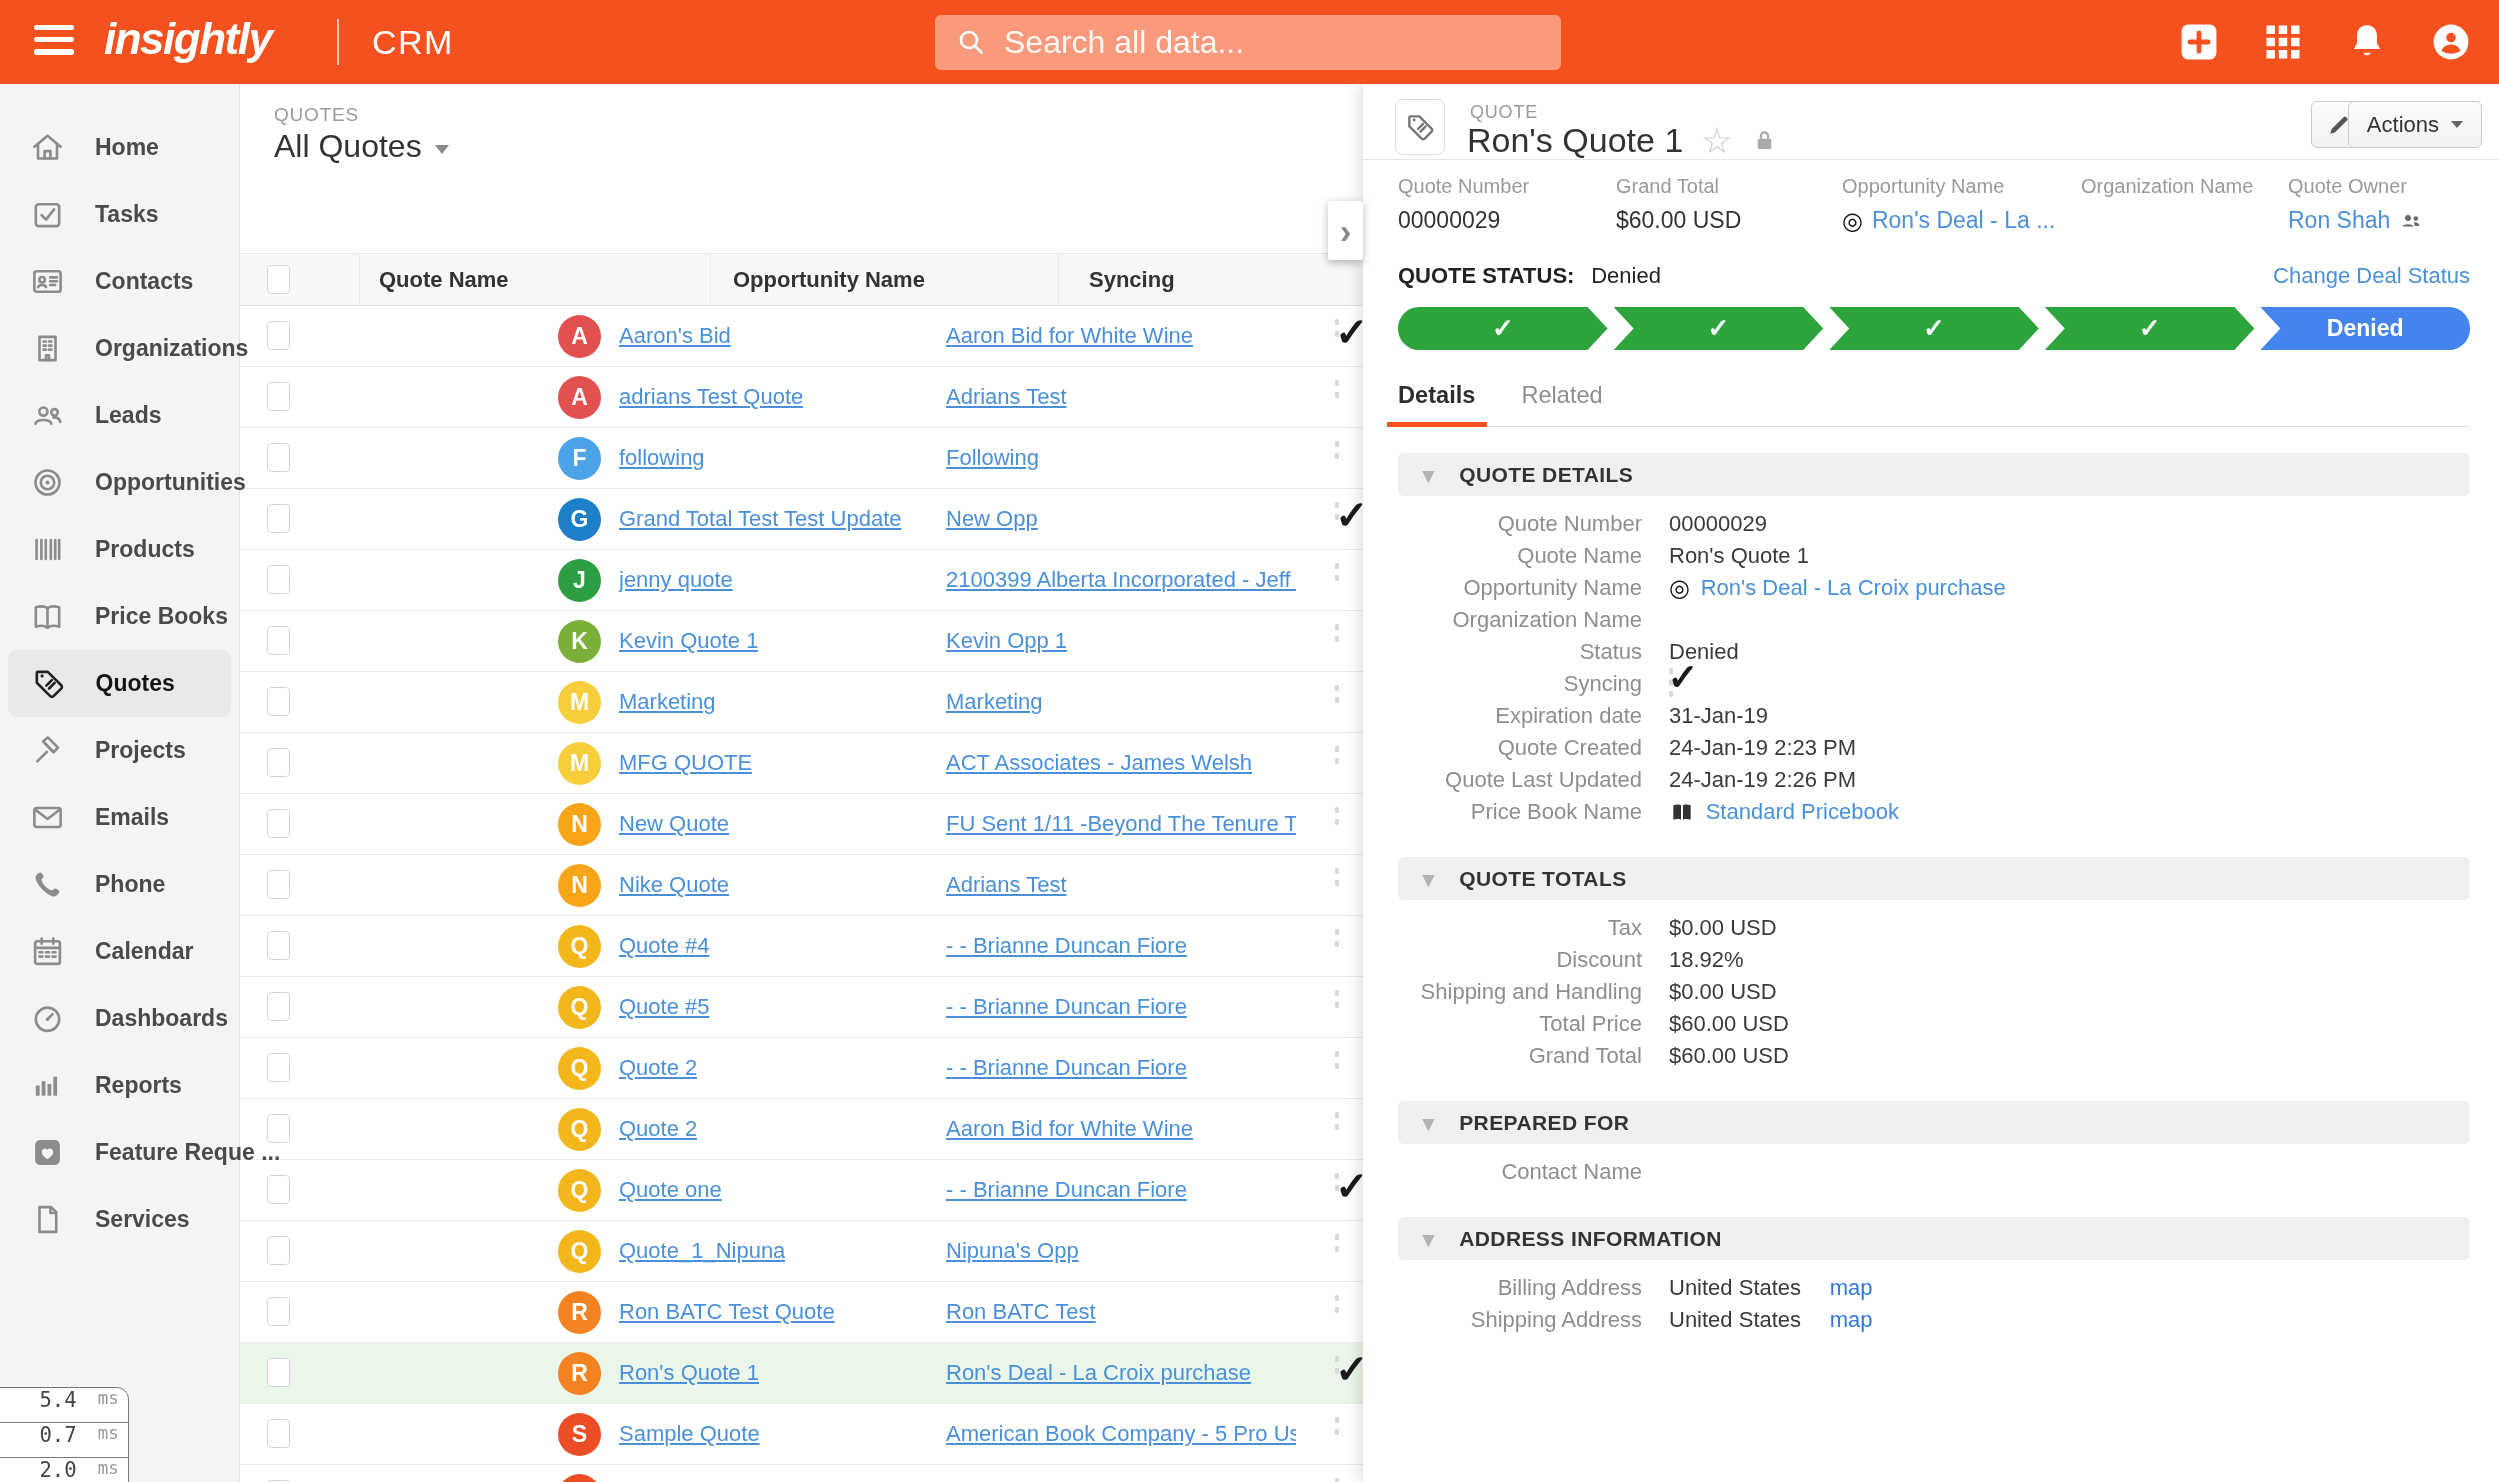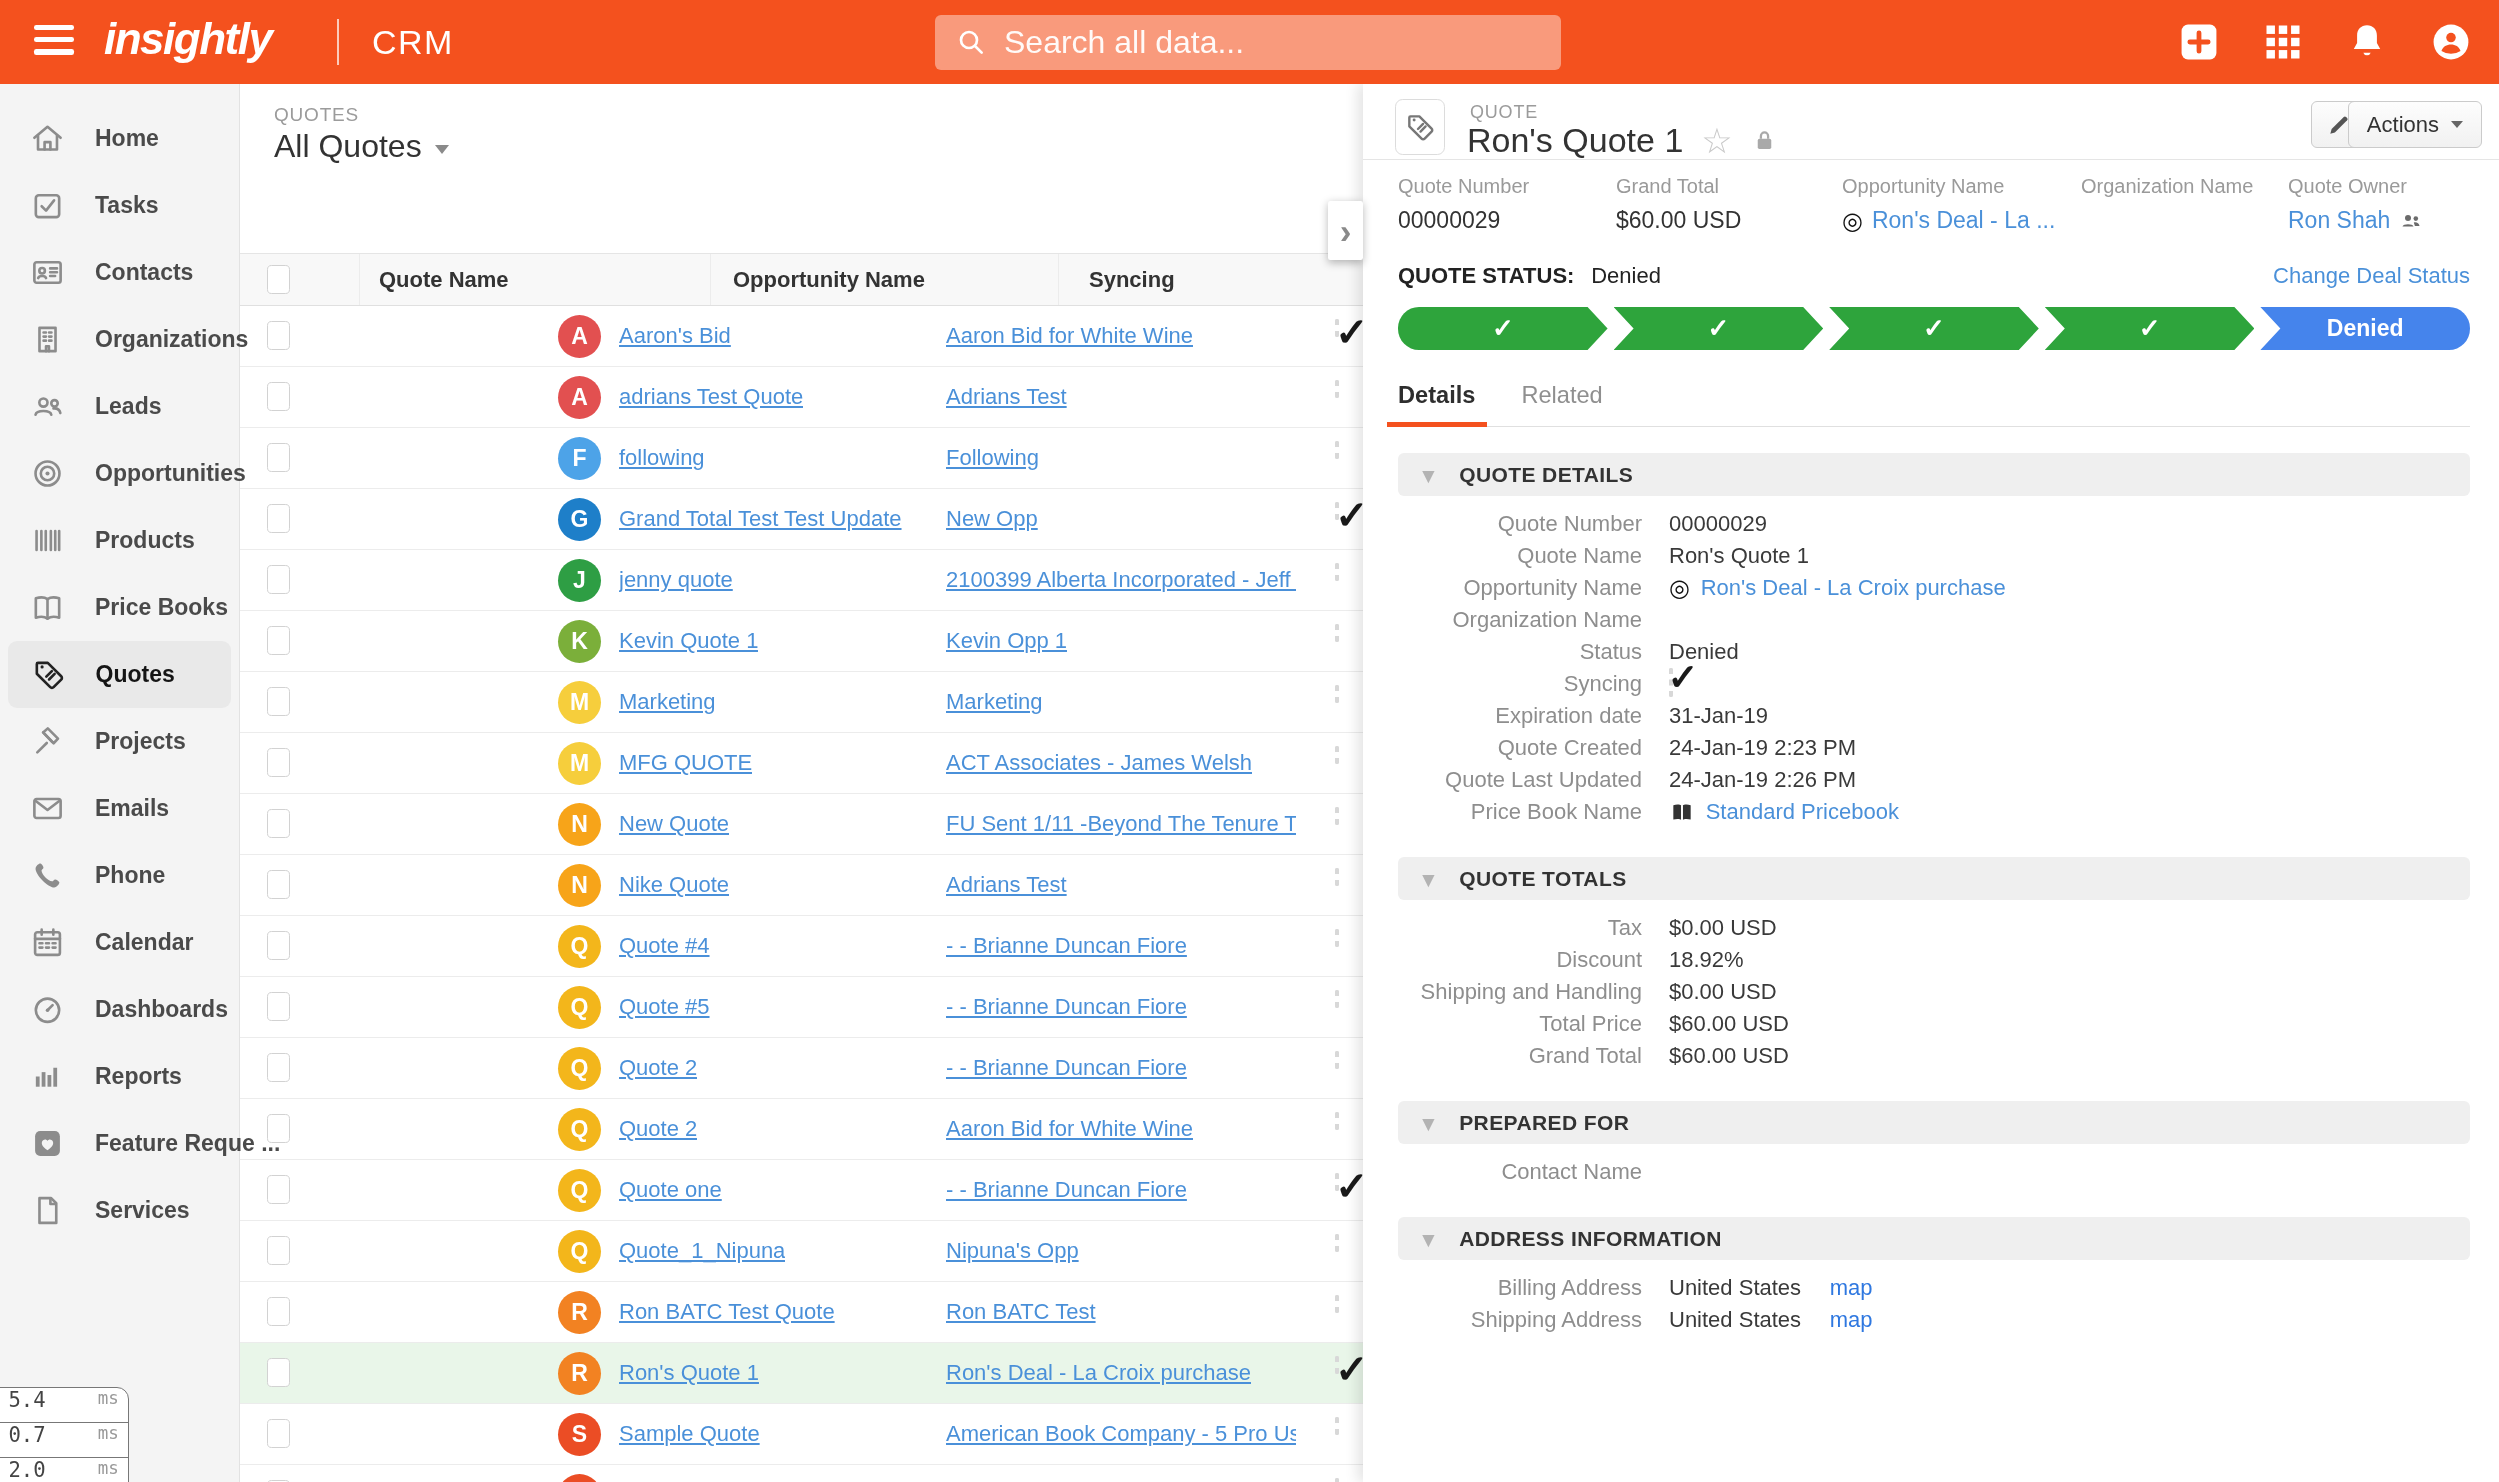--- a/index.html
+++ b/index.html
@@ -20,33 +20,33 @@
   .search{position:absolute;left:935px;top:14.5px;width:626px;height:55px;background:rgba(255,255,255,.42);
     border-radius:6px;display:flex;align-items:center;padding:0 20px;box-sizing:border-box;gap:17px;cursor:text;}
   .search .icon svg{width:32px;height:32px;}
   .search-ph{font-size:32px;color:rgba(255,255,255,.95);}
   .top-actions{position:absolute;right:27px;top:0;height:84px;display:flex;align-items:center;gap:40px;}
   .top-actions .icon{cursor:pointer;}
   .top-actions .icon svg{width:44px;height:44px;}
 
   
   .sidebar{position:absolute;left:0;top:84px;bottom:0;width:240px;background:#F4F4F4;border-right:1.5px solid #E2E2E2;
-    box-sizing:border-box;padding-top:21px;z-index:20;}
+    box-sizing:border-box;padding-top:30px;z-index:20;}
   .side-item{height:67px;display:flex;align-items:center;padding-left:30px;gap:30px;cursor:pointer;}
   .side-item .icon svg{width:35px;height:35px;color:#8C8C8C;}
   .side-item .label{font-size:23px;font-weight:bold;color:#4A4A4A;white-space:nowrap;}
   .side-item.active{background:#E9E9E9;border-radius:9px;margin:0 7.6px;padding-left:23px;}
   .side-item.active .icon svg{color:#222;}
   .side-item.active .label{color:#151515;}
 
   .debug-box{position:absolute;left:-2.3px;bottom:-12px;width:129px;background:#fff;border:1.5px solid #777;
     border-radius:0 12px 0 0;font-family:"DejaVu Sans Mono",monospace;z-index:60;overflow:hidden;}
   .debug-row{height:34px;display:flex;justify-content:flex-end;align-items:flex-start;gap:21px;padding-right:9px;border-bottom:1.5px solid #777;}
   .debug-num{font-size:20.6px;color:#444;}
-  .debug-unit{font-size:17.5px;color:#999;margin-left:31px;}
+  .debug-unit{font-size:17.5px;color:#999;}
 
   
   .list-panel{position:absolute;left:240px;top:84px;width:1123px;bottom:0;background:#fff;overflow:hidden;}
   .list-eyebrow{position:absolute;left:34px;top:20px;font-size:19px;color:#9B9B9B;letter-spacing:0.8px;}
   .list-filter{position:absolute;left:34px;top:44px;display:flex;align-items:center;gap:13.7px;font-size:32px;color:#333;cursor:pointer;}
   .caret{width:0;height:0;border-left:7.6px solid transparent;border-right:7.6px solid transparent;border-top:9px solid #8A8A8A;margin-top:6px;}
   .table-header{position:absolute;left:0;top:169px;right:0;height:53px;background:#F8F8F8;
     border-top:1.5px solid #E5E5E5;border-bottom:1.5px solid #E0E0E0;display:flex;align-items:center;box-sizing:border-box;
     font-size:22px;font-weight:bold;color:#333;}
   .th{height:100%;display:flex;align-items:center;border-right:1.5px solid #ECECEC;box-sizing:border-box;}

